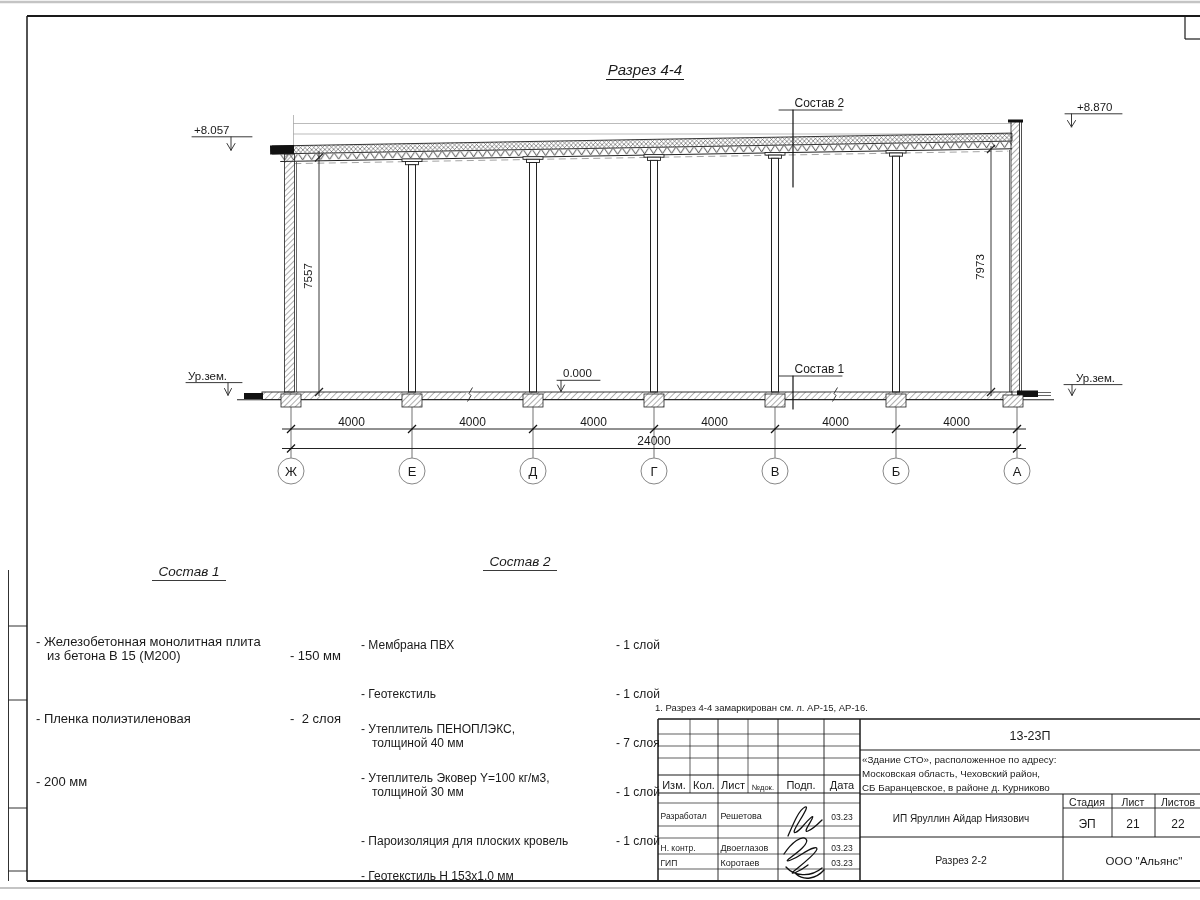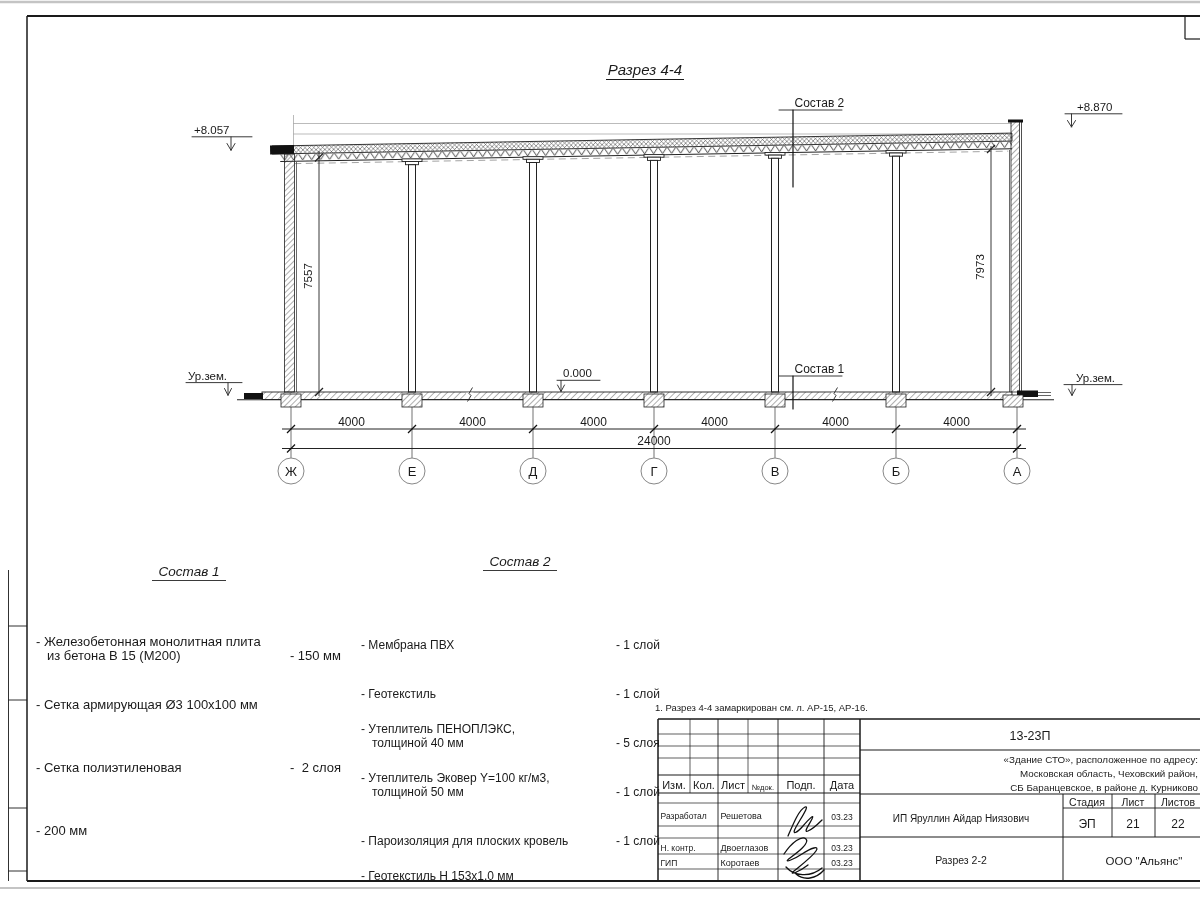--- a/index.html
+++ b/index.html
@@ -12,21 +12,21 @@
   .item{display:flex;align-items:flex-end;}
   .item .nm{white-space:pre-line;padding-left:11px;text-indent:-11px;}
   .item .qty{white-space:pre;margin-top:35px;}
   .s1 .item .nm{width:245px;}
   .s2 .item .nm{width:244px;}
   .s1{left:36px;top:614px;width:305px;font-size:13px;line-height:14px;gap:14px;}
   .s2{left:361px;top:603px;width:305px;font-size:12px;line-height:14px;}
   .lh{font-style:italic;font-size:13.5px;text-align:center;border-bottom:1px solid #3a3a3a;
       padding-bottom:1px;width:74px;}
   .addr{left:862px;top:753px;width:336px;font-size:9.8px;line-height:14px;
-        text-align:right;white-space:pre-line;}
+        text-align:left;white-space:pre-line;}
 </style>
 </head>
 <body>
 
 <svg width="1200" height="900" viewBox="0 0 1200 900">
   <defs>
     <pattern id="h45" width="4" height="4" patternUnits="userSpaceOnUse" patternTransform="rotate(45)">
       <line x1="0" y1="0" x2="0" y2="4" stroke="#333" stroke-width="0.8"></line>
     </pattern>
     <pattern id="slabP" width="4.6" height="4.6" patternUnits="userSpaceOnUse" patternTransform="rotate(45)">
@@ -355,50 +355,46 @@
 </svg>
 
 <div class="ov lh" style="left:152px;top:564px;">Состав 1</div>
 <div class="ov list s1">
   <div class="item">
       <div class="nm">- Железобетонная  монолитная плита
 из бетона В 15 (М200)</div>
       <div class="qty">- 150 мм</div>
     </div>
   <div class="item">
-      <div class="nm">- Сетка армирующая Ø3 100х100 мм</div>
-      <div class="qty"></div>
-    </div>
-  <div class="item">
-      <div class="nm">- Сетка полиэтиленовая</div>
+      <div class="nm">- Пленка полиэтиленовая</div>
       <div class="qty">-  2 слоя</div>
     </div>
   <div class="item">
       <div class="qty">- 200 мм</div>
     </div>
 </div>
 
 <div class="ov lh" style="left:483px;top:554px;">Состав 2</div>
 <div class="ov list s2">
   <div class="item">
       <div class="nm">- Мембрана ПВХ</div>
       <div class="qty">- 1 слой</div>
     </div>
   <div class="item">
       <div class="nm">- Геотекстиль</div>
       <div class="qty">- 1 слой</div>
     </div>
   <div class="item">
       <div class="nm">- Утеплитель ПЕНОПЛЭКС,
 толщиной 40 мм</div>
-      <div class="qty">- 5 слоя</div>
+      <div class="qty">- 7 слоя</div>
     </div>
   <div class="item">
       <div class="nm">- Утеплитель Эковер Y=100 кг/м3,
-толщиной 50 мм</div>
+толщиной 30 мм</div>
       <div class="qty">- 1 слой</div>
     </div>
   <div class="item">
       <div class="nm">- Пароизоляция для плоских кровель</div>
       <div class="qty">- 1 слой</div>
     </div>
   <div class="item">
       <div class="nm">- Геотекстиль Н 153х1.0 мм</div>
       <div class="qty"></div>
     </div>

